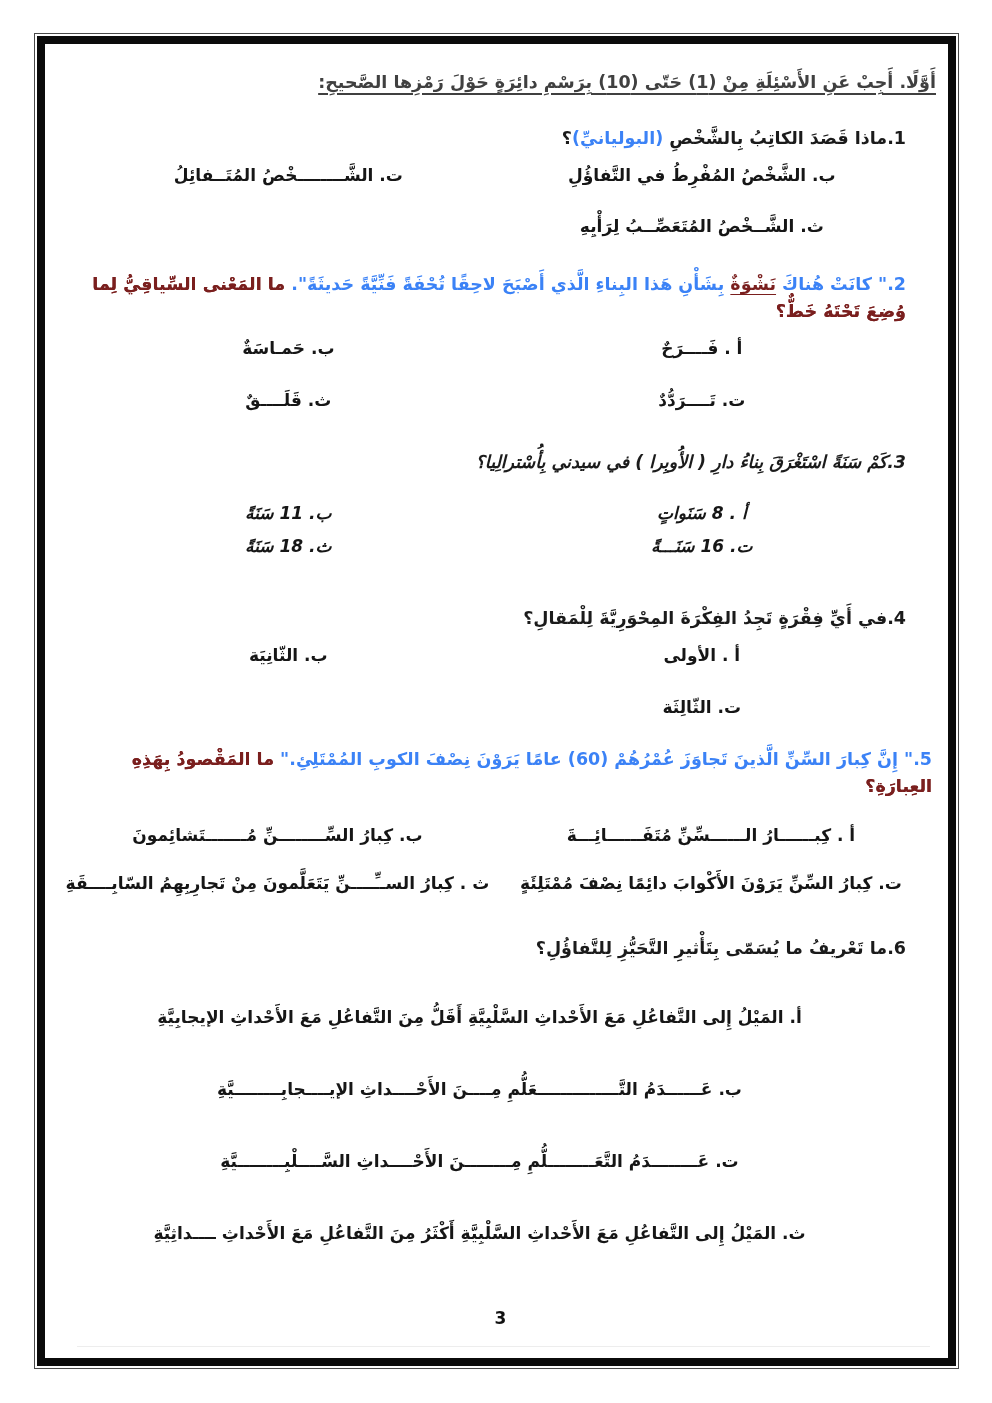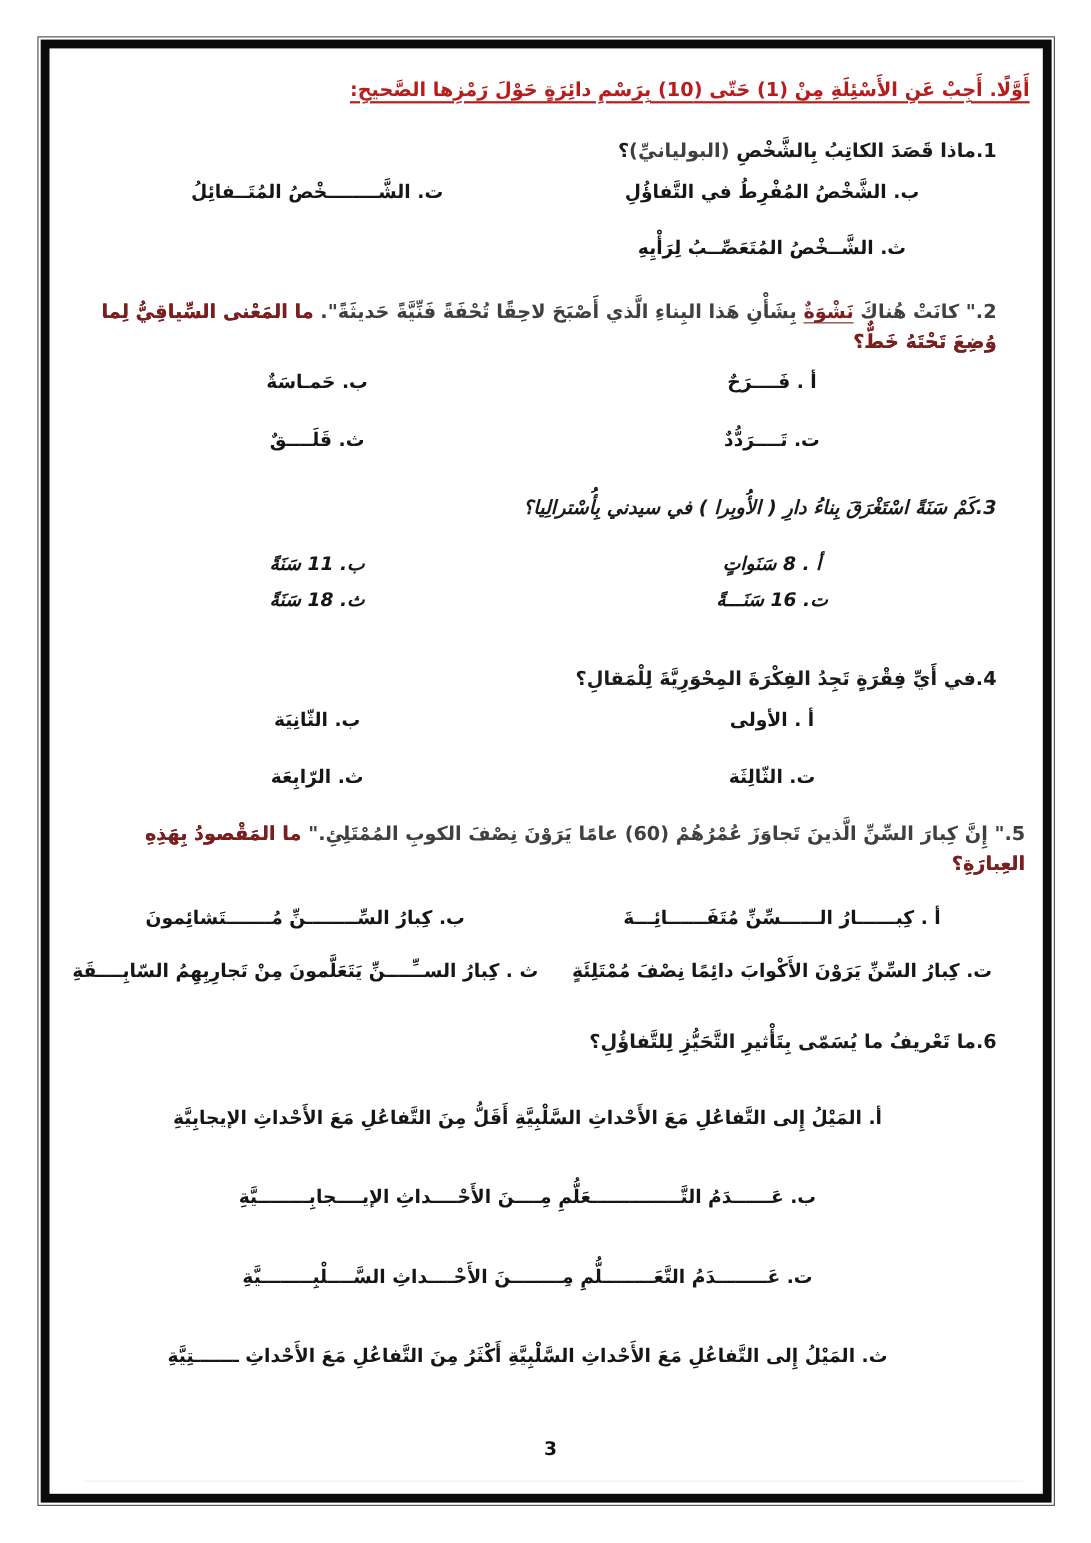--- a/index.html
+++ b/index.html
@@ -10,30 +10,30 @@
   .page-frame{
     position:absolute;left:37px;top:36px;right:36px;bottom:37px;
     border:8px solid #0b0b0b;outline:1px solid #4a4a4a;outline-offset:2px;
     background:#ffffff;box-sizing:border-box;
   }
   .content{
     position:absolute;inset:0;padding:26px 12px 0 20px;
     direction:rtl;text-align:right;color:#1b1b1b;font-weight:700;
   }
   .header{
-    color:#b91c1c;font-size:17.5px;line-height:1.4;
+    color:#404040;font-size:17.5px;line-height:1.4;
     text-decoration:underline;text-underline-offset:5px;
     text-decoration-thickness:1.5px;
     padding-left:6px;margin-bottom:30px;
   }
   .question{padding-right:30px;}
   .question.full-bleed{padding-right:4px;}
   .q-text{font-size:17.5px;line-height:1.55;}
   .seg-n{color:#1b1b1b;}
-  .seg-r{color:#404040;}
+  .seg-r{color:#3b82f6;}
   .seg-ru{color:#7a1f1e;text-decoration:underline;text-underline-offset:4px;}
   .seg-rb{color:#7a1f1e;text-shadow:0 0 .6px #7a1f1e;}
   .options{margin-top:12px;}
   .layout-grid2{display:grid;grid-template-columns:46% 54%;row-gap:28px;padding-right:14px;}
   .layout-grid2tight{display:grid;grid-template-columns:46% 54%;row-gap:9px;padding-right:14px;margin-top:26px;}
   .layout-pairs{display:grid;grid-template-columns:51% 49%;row-gap:24px;padding-right:0;margin-top:24px;}
   .layout-stack{display:flex;flex-direction:column;gap:48px;padding-right:12px;margin-top:44px;}
   .option{font-size:17px;line-height:1.4;color:#161616;white-space:nowrap;text-align:center;}
   .opt-label{letter-spacing:.5px;}
   
@@ -86,41 +86,40 @@
             <div class="option"><span class="opt-label">ث. </span><span>18 سَنَةً</span></div>
           </div>
   </div>
 
   <div class="question">
     <div class="q-text"><span class="seg-n">4.في أَيِّ فِقْرَةٍ تَجِدُ الفِكْرَةَ المِحْوَرِيَّةَ لِلْمَقالِ؟</span></div>
     <div class="options layout-grid2">
             <div class="option"><span class="opt-label">أ . </span><span>الأولى</span></div>
             <div class="option"><span class="opt-label">ب. </span><span>الثّانِيَة</span></div>
             <div class="option"><span class="opt-label">ت. </span><span>الثّالِثَة</span></div>
-            <div class="option"><span class="opt-label">ث. </span><span>الرّابِعَة</span></div>
           </div>
   </div>
 
   <div class="question full-bleed">
     <div class="q-text"><span class="seg-r">5." إِنَّ كِبارَ السِّنِّ الَّذينَ تَجاوَزَ عُمْرُهُمْ (60) عامًا يَرَوْنَ نِصْفَ الكوبِ المُمْتَلِئِ." </span><span class="seg-rb">ما المَقْصودُ بِهَذِهِ العِبارَةِ؟</span></div>
     <div class="options layout-pairs">
             <div class="option"><span class="opt-label">أ . </span><span>كِبــــــارُ الــــــسِّنِّ مُتَفَــــــائِـــةَ</span></div>
             <div class="option"><span class="opt-label">ب. </span><span>كِبارُ السِّــــــــنِّ مُـــــــتَشائِمونَ</span></div>
             <div class="option"><span class="opt-label">ت. </span><span>كِبارُ السِّنِّ يَرَوْنَ الأَكْوابَ دائِمًا نِصْفَ مُمْتَلِئَةٍ</span></div>
             <div class="option"><span class="opt-label">ث . </span><span>كِبارُ الســِّــــنِّ يَتَعَلَّمونَ مِنْ تَجارِبِهِمُ السّابِــــقَةِ</span></div>
           </div>
   </div>
 
   <div class="question">
     <div class="q-text"><span class="seg-n">6.ما تَعْريفُ ما يُسَمّى بِتَأْثيرِ التَّحَيُّزِ لِلتَّفاؤُلِ؟</span></div>
     <div class="options layout-stack">
             <div class="option"><span class="opt-label">أ. </span><span>المَيْلُ إِلى التَّفاعُلِ مَعَ الأَحْداثِ السَّلْبِيَّةِ أَقَلُّ مِنَ التَّفاعُلِ مَعَ الأَحْداثِ الإيجابِيَّةِ</span></div>
             <div class="option"><span class="opt-label">ب. </span><span>عَــــــدَمُ التَّــــــــــــــعَلُّمِ مِــــنَ الأَحْــــداثِ الإيــــجابِــــــــيَّةِ</span></div>
             <div class="option"><span class="opt-label">ت. </span><span>عَــــــــدَمُ التَّعَــــــــلُّمِ مِــــــــنَ الأَحْــــداثِ السَّــــلْبِــــــــيَّةِ</span></div>
-            <div class="option"><span class="opt-label">ث. </span><span>المَيْلُ إِلى التَّفاعُلِ مَعَ الأَحْداثِ السَّلْبِيَّةِ أَكْثَرُ مِنَ التَّفاعُلِ مَعَ الأَحْداثِ ـــــــتِيَّةِ</span></div>
+            <div class="option"><span class="opt-label">ث. </span><span>المَيْلُ إِلى التَّفاعُلِ مَعَ الأَحْداثِ السَّلْبِيَّةِ أَكْثَرُ مِنَ التَّفاعُلِ مَعَ الأَحْداثِ ــــداثِيَّةِ</span></div>
           </div>
   </div>
 </div>
 
     <div class="page-number">3</div>
 
     <div class="footer-line"></div>
   </div>
 </div>
 

